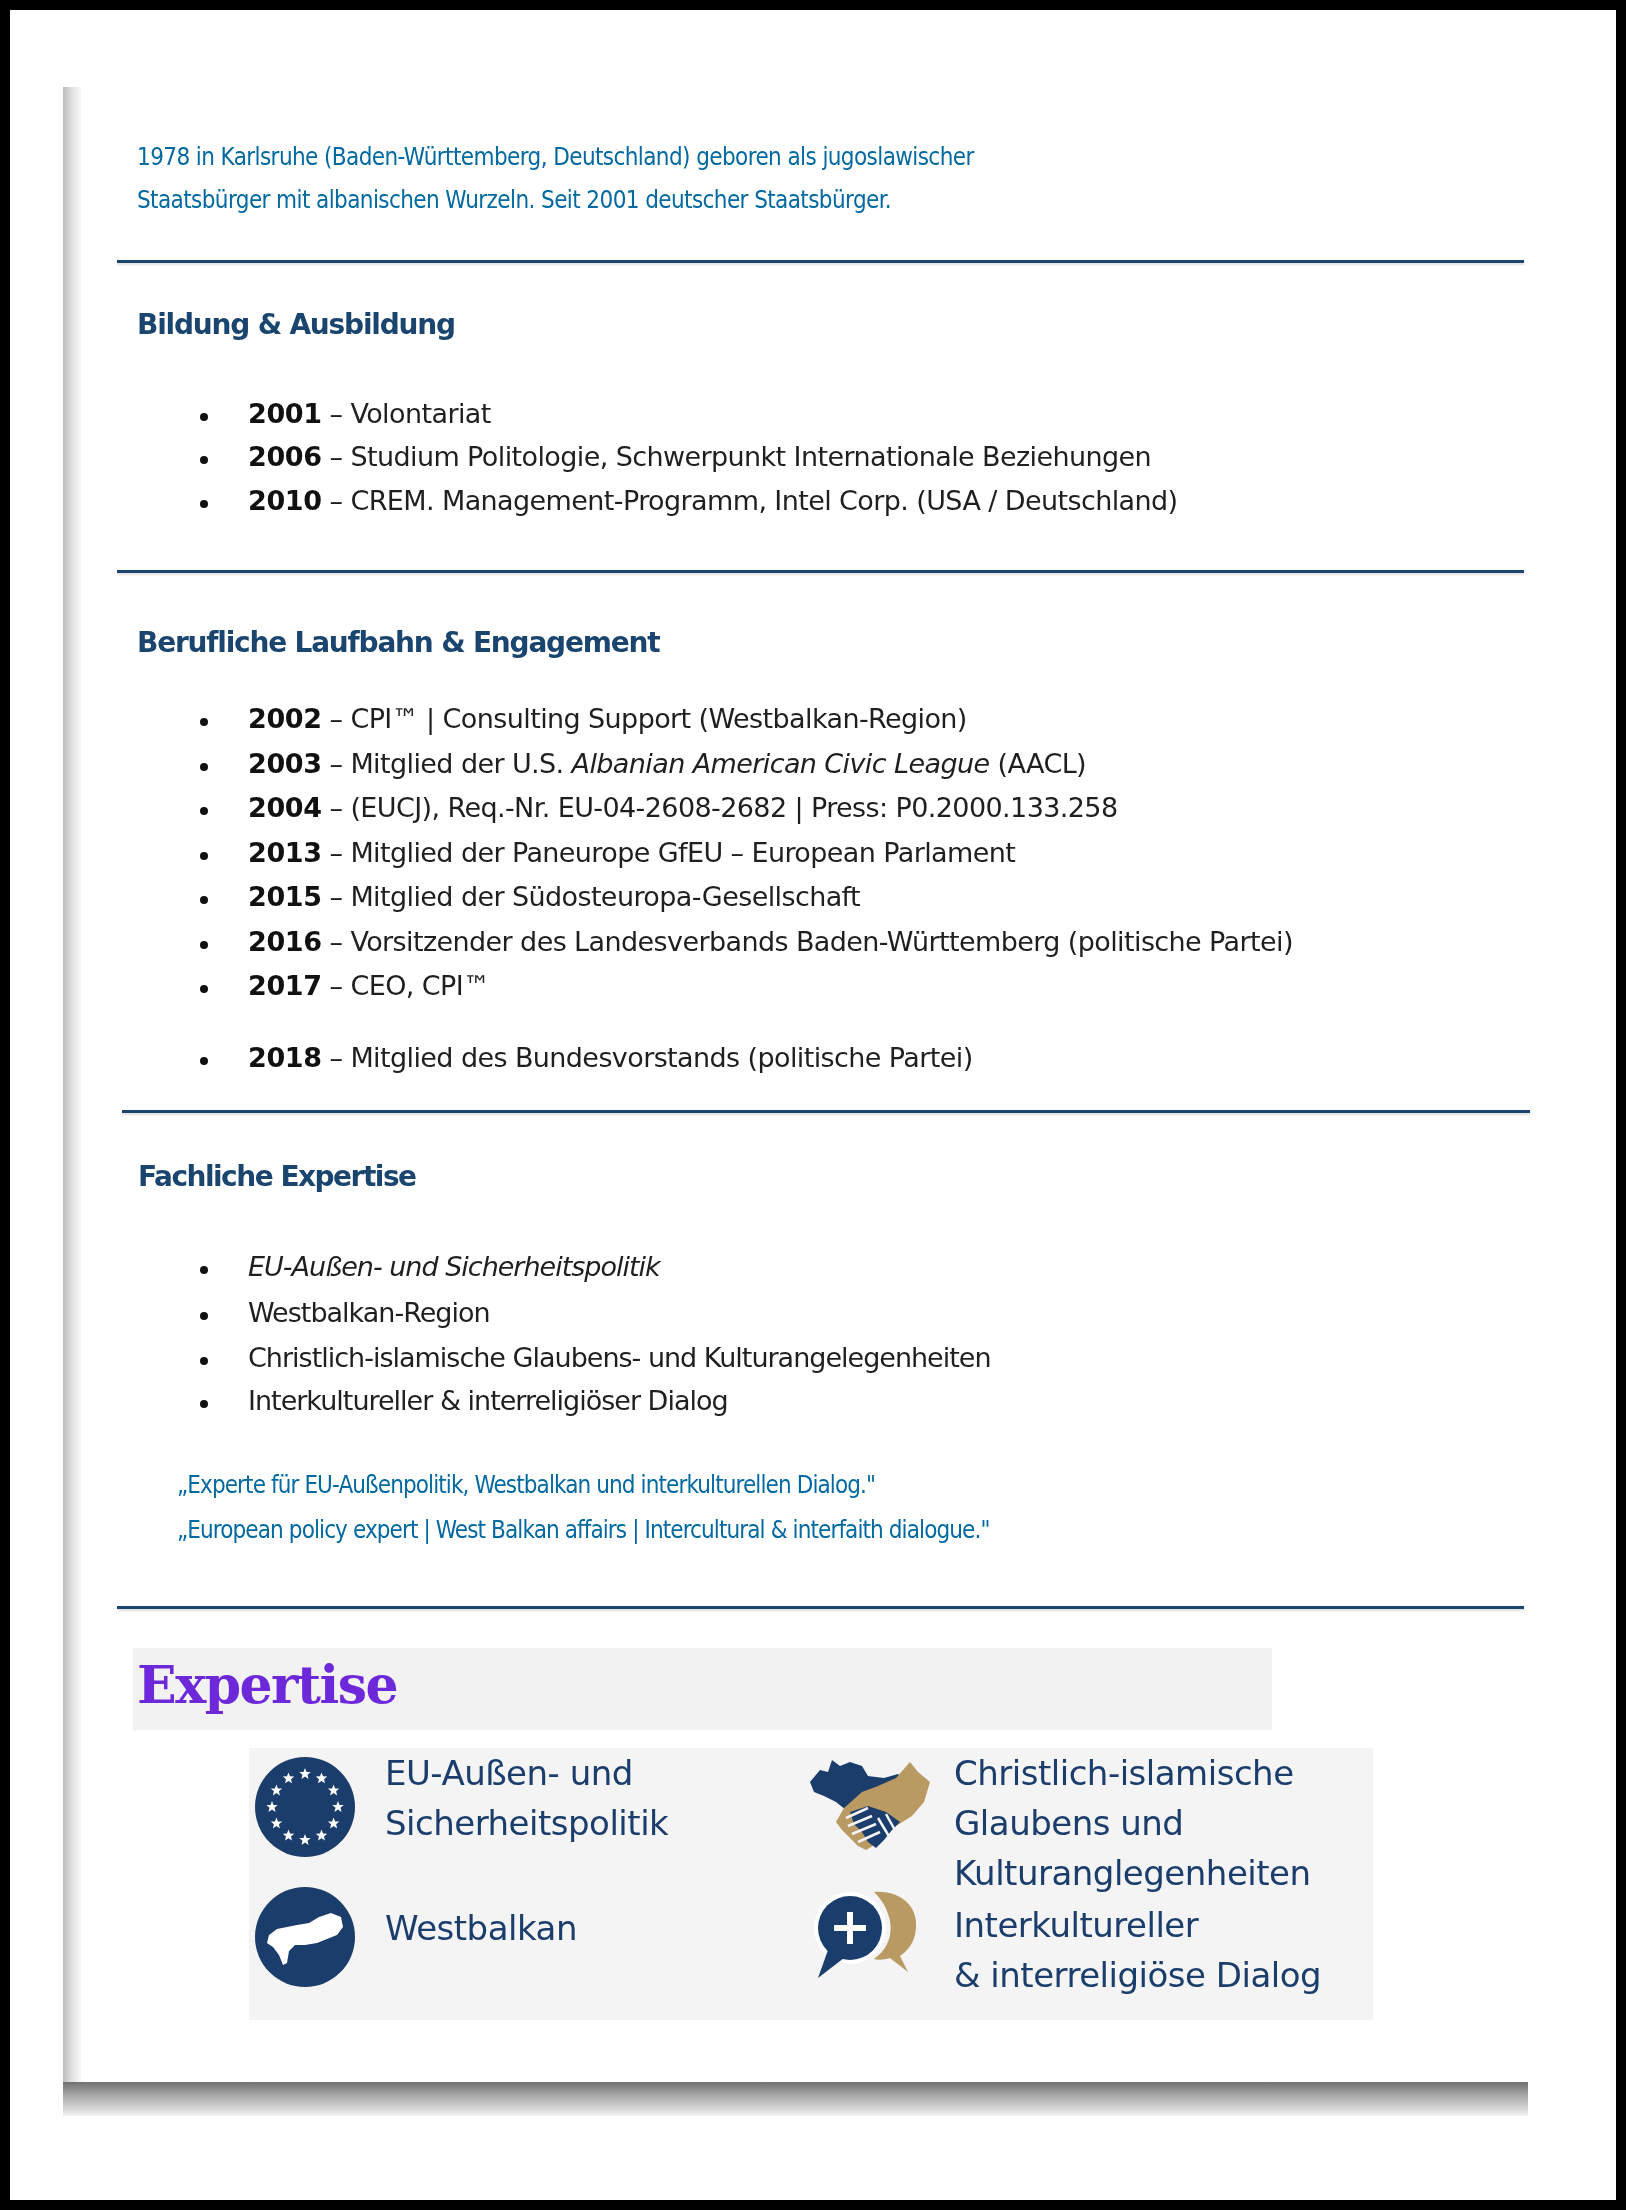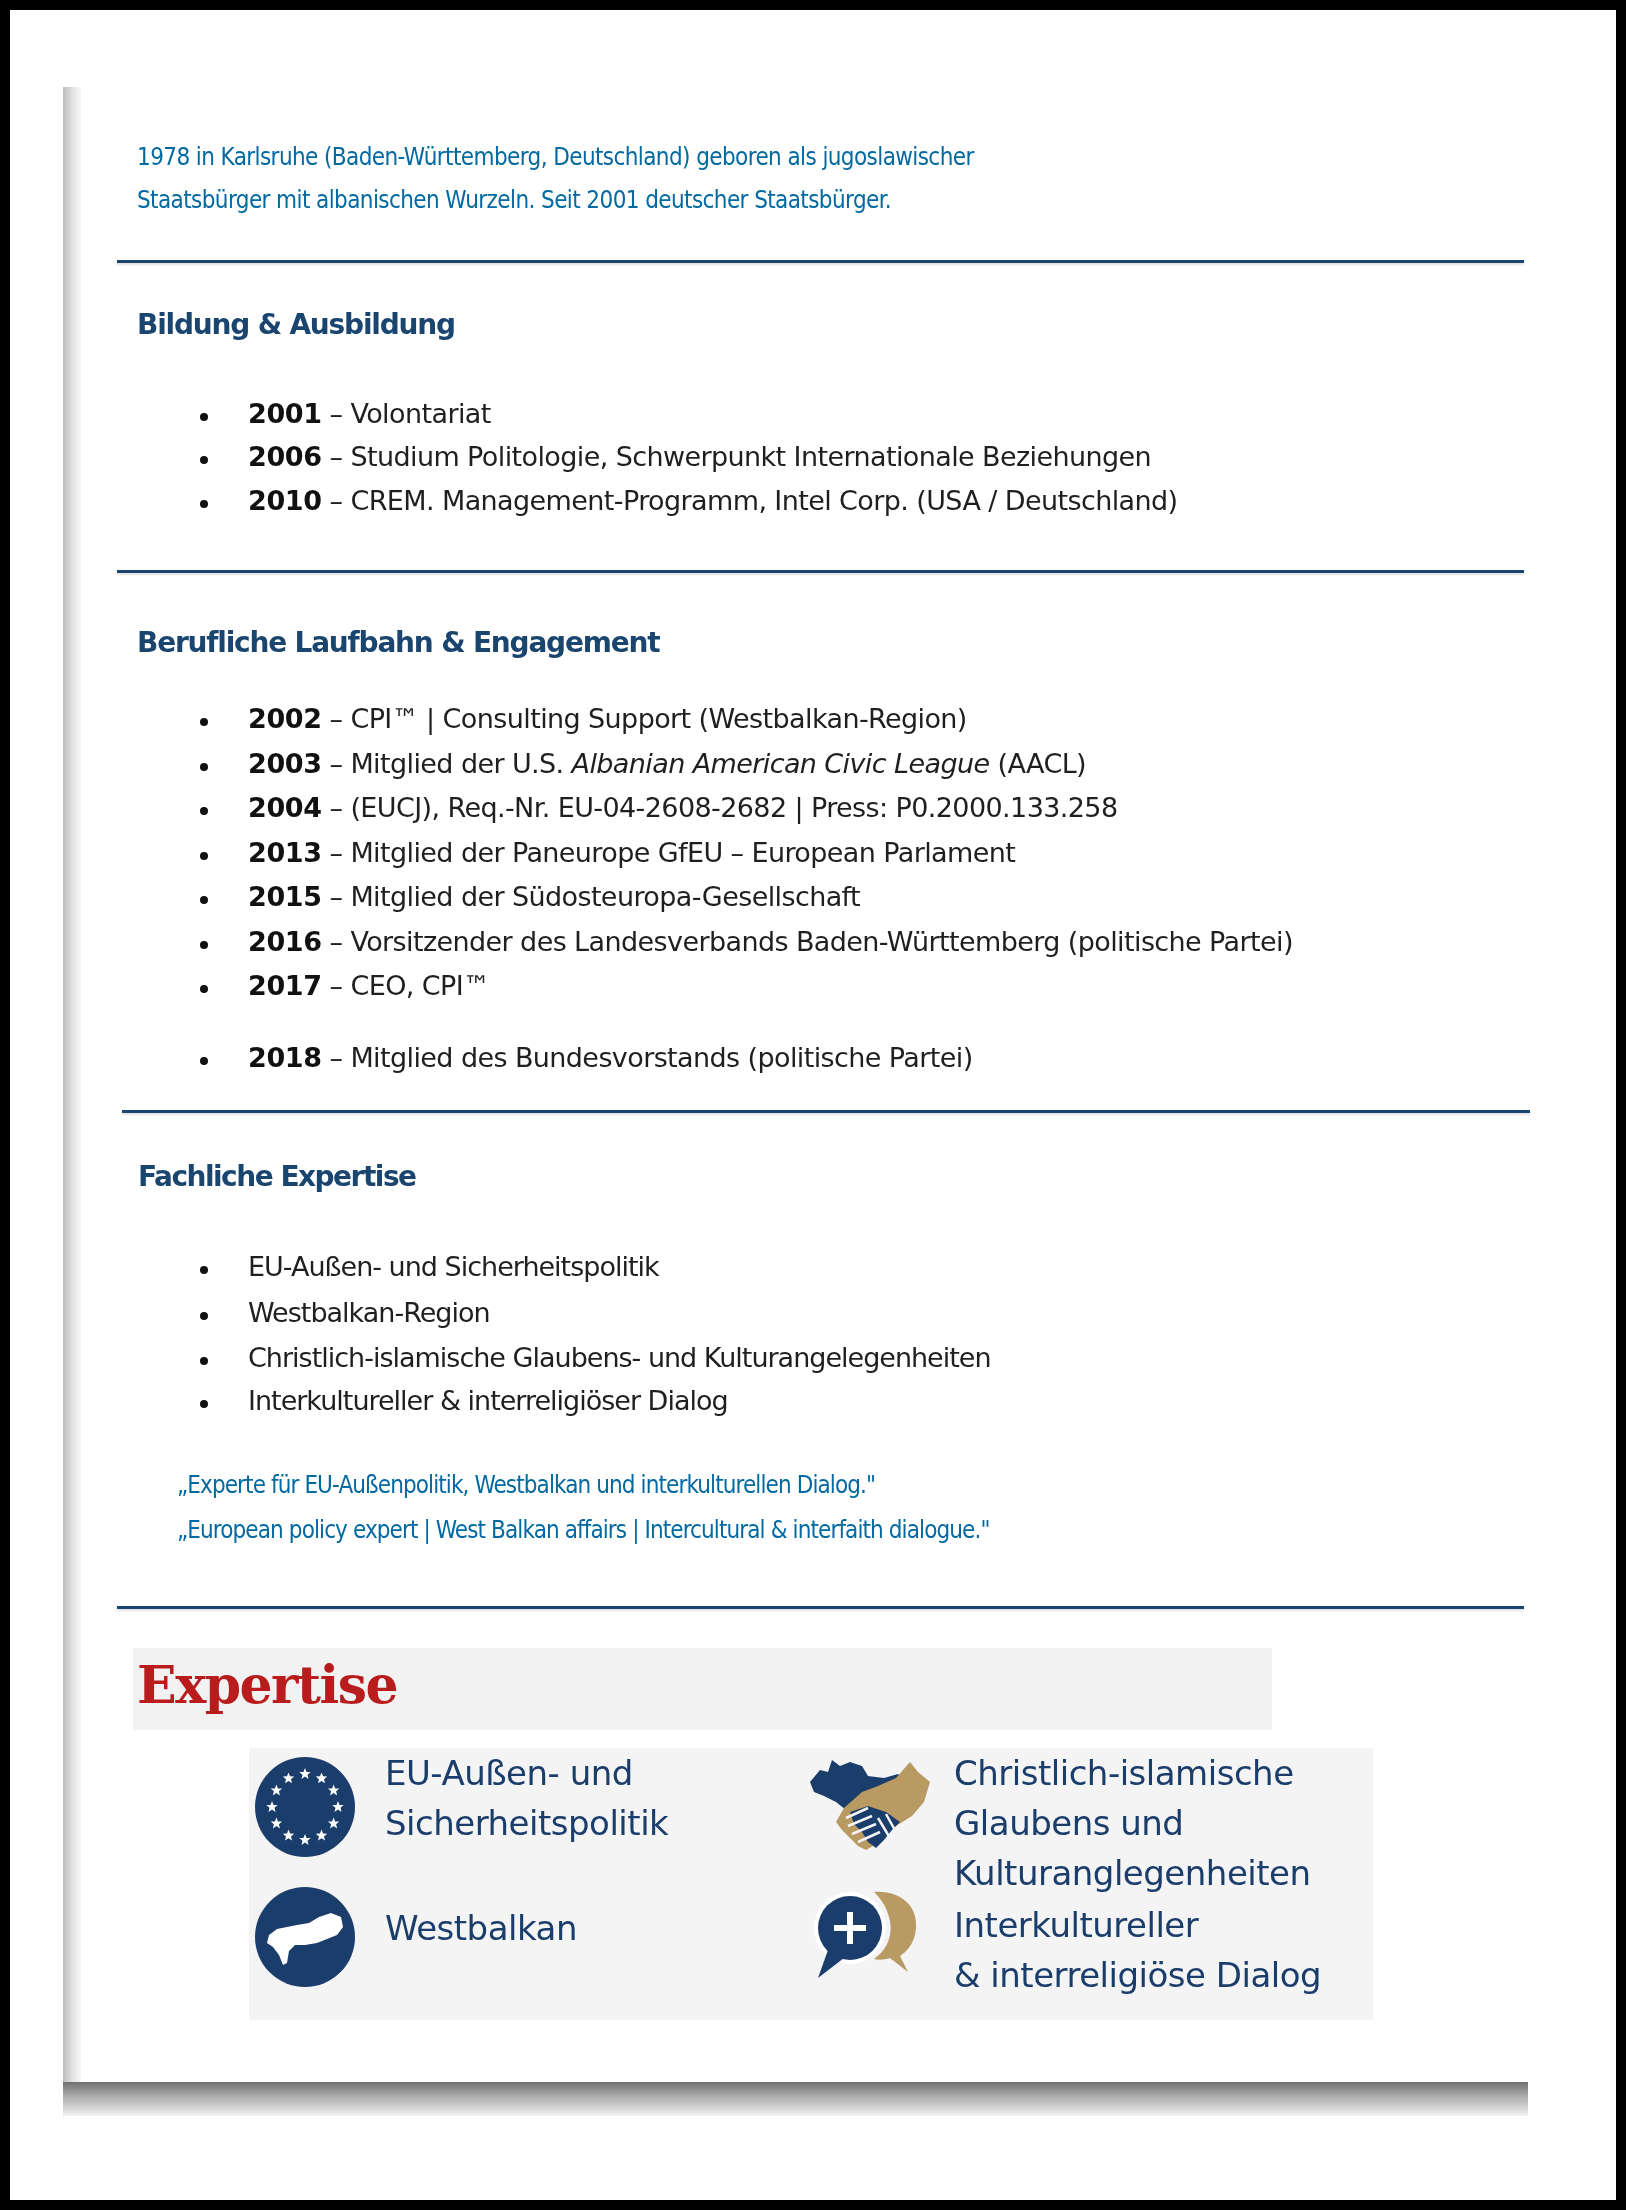--- a/index.html
+++ b/index.html
@@ -43,21 +43,21 @@
   .bullet-row .content { position: absolute; left: 48px; top: 0; }
   .year { font-weight: bold; color: #111; letter-spacing: -0.4px; }
   .ital { font-style: italic; text-align: right; }
   .banner {
     position: absolute; left: 133px; top: 1648px; width: 1139px; height: 82px;
     background: #f2f2f2;
   }
   .banner-title {
     position: absolute; left: 4px; top: 6px;
     font-family: "DejaVu Serif", "Liberation Serif", serif; font-weight: bold;
-    font-size: 52px; color: #b91c1c; letter-spacing: -1.5px;
+    font-size: 52px; color: #6d28d9; letter-spacing: -1.5px;
   }
   .panel {
     position: absolute; left: 249px; top: 1748px; width: 1124px; height: 272px;
     background: #f4f4f4;
   }
   .panel-text {
     position: absolute; white-space: nowrap;
     font-family: "DejaVu Sans", sans-serif; font-size: 34px; color: #1b3d6b;
     line-height: 50px; letter-spacing: -0.5px;
   }
@@ -126,21 +126,21 @@
     <span class="dot"></span>
     <span class="content"><span class="year">2018</span><span> – </span><span>Mitglied des Bundesvorstands (politische Partei)</span></span>
   </div>
 </div>
 
 <div class="sep" style="left:122px; top:1110px; width:1408px;"></div>
 
 <div class="abs section-heading" style="left:138px; top:1160px; letter-spacing:-1.5px;">Fachliche Expertise</div>
 <div class="bullet-row" style="left:200px; top:1251px; height:36px; width:1200px;">
   <span class="dot"></span>
-  <span class="content" style="letter-spacing:-1px;">EU-Außen- und Sicherheitspolitik</span>
+  <span class="content" style="letter-spacing:-1px;font-style:italic;">EU-Außen- und Sicherheitspolitik</span>
 </div>
 <div class="bullet-row" style="left:200px; top:1297px; height:36px; width:1200px;">
   <span class="dot"></span>
   <span class="content" style="letter-spacing:-1px;">Westbalkan-Region</span>
 </div>
 <div class="bullet-row" style="left:200px; top:1342px; height:36px; width:1200px;">
   <span class="dot"></span>
   <span class="content" style="letter-spacing:-1px;">Christlich-islamische Glaubens- und Kulturangelegenheiten</span>
 </div>
 <div class="bullet-row" style="left:200px; top:1385px; height:36px; width:1200px;">

